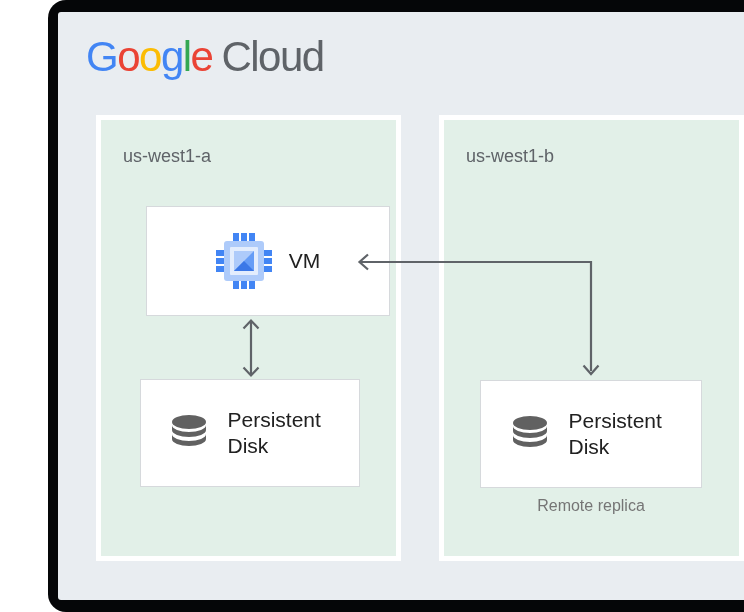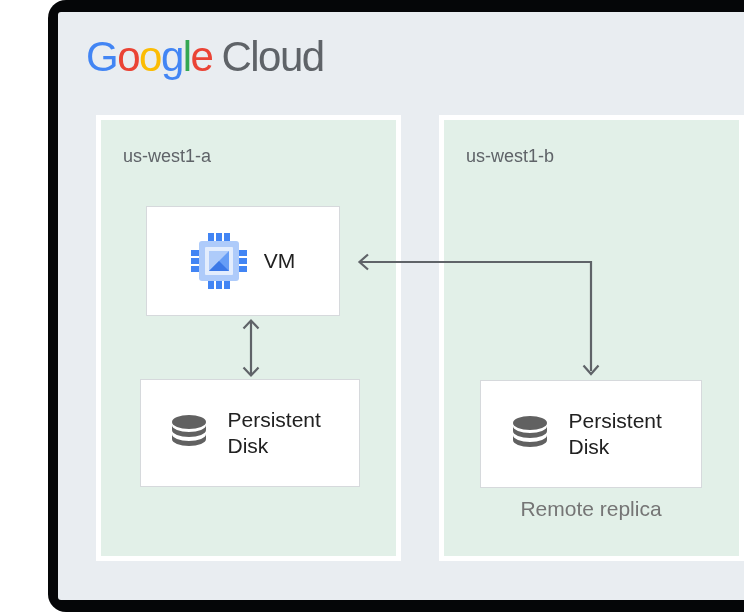--- a/index.html
+++ b/index.html
@@ -43,30 +43,30 @@
     font-size:18px; color:#5f6368;
   }
   
   .node {
     position:absolute;
     background:#ffffff;
     border:1px solid #d6d9dc;
     display:flex; align-items:center; justify-content:center;
     gap:17px;
   }
-  .node-vm   { left:98px;  top:206px; width:194px; height:110px; }
+  .node-vm   { left:98px;  top:206px; width:244px; height:110px; }
   .node-da   { left:92px;  top:379px; width:220px; height:108px; }
   .node-db   { left:432px; top:380px; width:222px; height:108px; }
   .node-label {
     font-size:21px; color:#212121; line-height:26px;
   }
   .disk-label { width:106px; }
   .caption {
     position:absolute; left:432px; top:497px; width:222px;
-    text-align:center; font-size:21px; color:#757575;
+    text-align:center; font-size:16px; color:#757575;
   }
   
   .arrows {
     position:absolute; left:0; top:0;
     pointer-events:none;
   }
   .icon { display:block; flex:0 0 auto; }
 </style>
 </head>
 <body>

